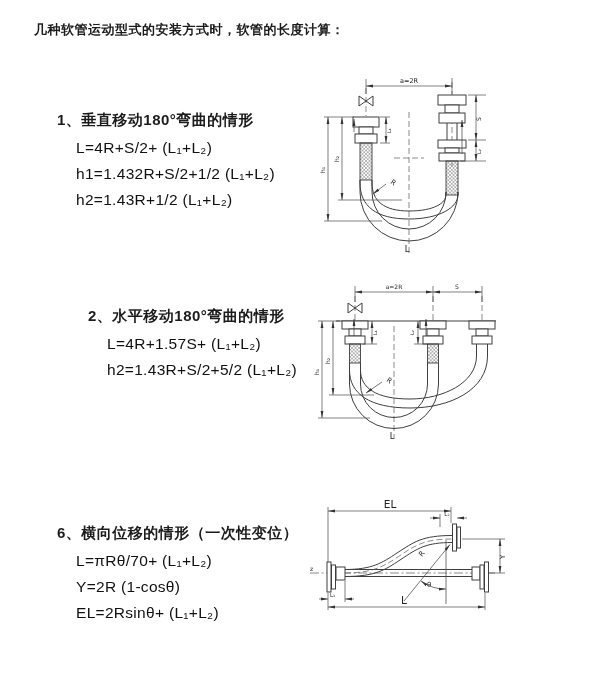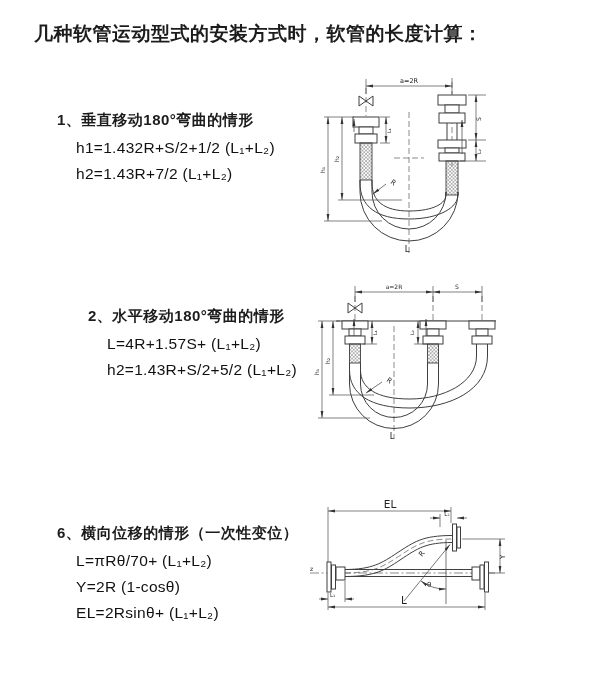--- a/index.html
+++ b/index.html
@@ -1,21 +1,21 @@
 <!DOCTYPE html>
 <html><head>
 <meta charset="utf-8">
 <style>
   html,body{margin:0;padding:0;}
   body{
     width:600px;height:675px;position:relative;background:#ffffff;
     font-family:"Liberation Sans","DejaVu Sans",sans-serif;color:#1c1c1c;
     overflow:hidden;
   }
-  .title{position:absolute;left:34px;top:21px;font-size:19px;font-weight:600;letter-spacing:0.5px;}
+  .title{position:absolute;left:34px;top:21px;font-size:13px;font-weight:600;letter-spacing:0.5px;}
   .section{position:absolute;left:57px;}
   .section .heading{font-size:15px;font-weight:600;line-height:20px;letter-spacing:0.5px;}
   .section .formula{font-size:15.5px;line-height:26px;margin-left:19px;letter-spacing:0.3px;color:#111;}
   .section .formulas{margin-top:5px;}
   #section-1{top:110px;}
   #section-2{top:306px;margin-left:31px;}
   #section-3{top:523px;}
   .diag{position:absolute;}
   #d1{left:310px;top:70px;width:290px;height:195px;}
   #d2{left:310px;top:278px;width:290px;height:185px;}
@@ -45,22 +45,23 @@
       <path d="M0,3.5 L3.5,0 M0,0 L3.5,3.5" stroke="#6e6e6e" stroke-width="0.5" fill="none"></path>
     </pattern>
   </defs>
 </svg>
 
 <div class="title">几种软管运动型式的安装方式时，软管的长度计算：</div>
 
 <div class="section" id="section-1">
   <div class="heading">1、垂直移动180°弯曲的情形</div>
   <div class="formulas">
+    <div class="formula">L=4R+S/2+ (L₁+L₂)</div>
     <div class="formula">h1=1.432R+S/2+1/2 (L₁+L₂)</div>
-    <div class="formula">h2=1.43R+7/2 (L₁+L₂)</div>
+    <div class="formula">h2=1.43R+1/2 (L₁+L₂)</div>
   </div>
 </div>
 
 <div class="section" id="section-2">
   <div class="heading">2、水平移动180°弯曲的情形</div>
   <div class="formulas">
     <div class="formula">L=4R+1.57S+ (L₁+L₂)</div>
     <div class="formula">h2=1.43R+S/2+5/2 (L₁+L₂)</div>
   </div>
 </div>

